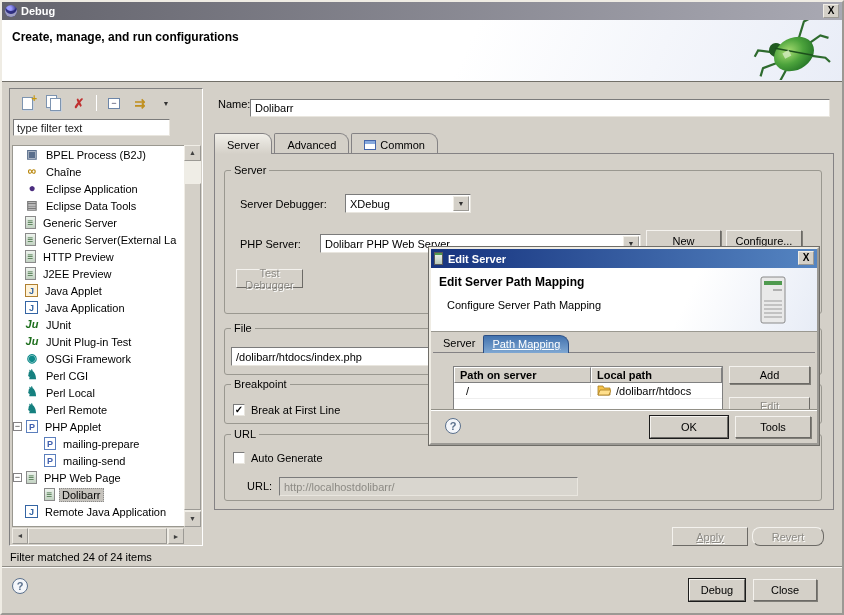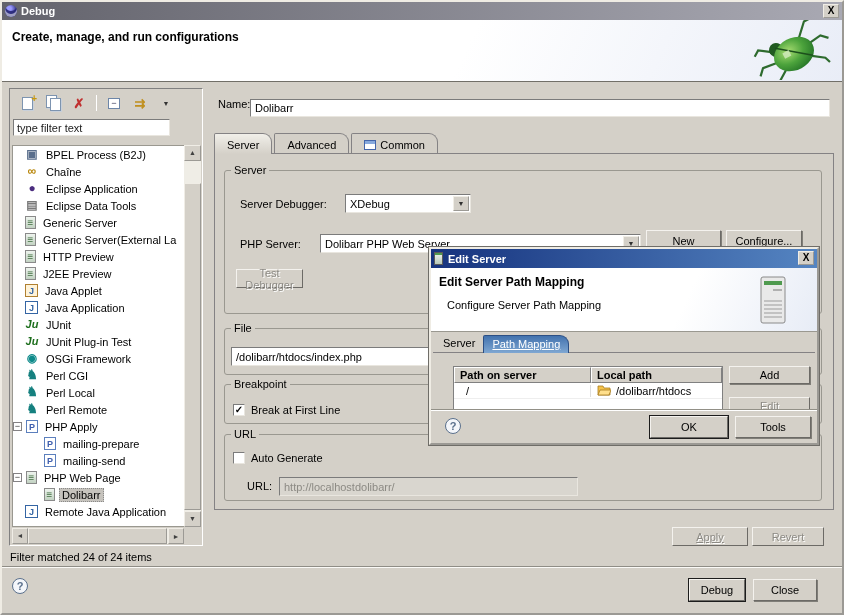--- a/index.html
+++ b/index.html
@@ -125,21 +125,21 @@
   .chkbox { width:12px; height:12px; background:#fff; border:1px solid; flex:none;
             border-color:#7b7b7b #e9e6df #e9e6df #7b7b7b; font-size:10px; font-weight:bold;
             line-height:10px; text-align:center; color:#000; }
   #grp-url { left:9px; top:274px; width:598px; height:73px; }
   #chk-auto { left:8px; top:12px; }
   #lbl-url { position:absolute; left:22px; top:40px; }
   #url-base { position:absolute; left:54px; top:37px; width:299px; height:19px;
               background:#d9d6cf; color:#8c8a84; }
   #url-path { position:absolute; left:360px; top:37px; width:230px; height:19px; }
   #btn-apply { position:absolute; left:670px; top:525px; width:76px; height:19px;text-decoration:underline; }
-  #btn-revert { position:absolute; left:750px; top:525px; width:72px; height:19px; }
+  #btn-revert { position:absolute; left:750px; top:525px; width:72px; height:19px;border-radius:8px; }
   #main-bottom-line { position:absolute; left:0; right:0; top:564px; height:2px;
                       border-top:1px solid #8f8d86; border-bottom:1px solid #fbfaf7; }
 
   
   .help-circle { width:16px; height:16px; border-radius:50%; border:1px solid #5a708c; color:#5a708c;
                  font-size:11px; font-weight:bold; text-align:center; line-height:14px; background:#f4f6fa; }
   #help-main { position:absolute; left:10px; top:576px; }
   #btn-debug { position:absolute; left:687px; top:577px; width:56px; height:22px; }
   #btn-close { position:absolute; left:751px; top:577px; width:64px; height:22px; }
 
@@ -306,21 +306,21 @@
           <span class="ic ic-perl-icon">♞</span>
           <span class="lbl">Perl Local</span>
         </div>
         <div class="trow" style="padding-left: 12px;">
           <span class="ic ic-perl-icon">♞</span>
           <span class="lbl">Perl Remote</span>
         </div>
         <div class="trow">
           <span class="expander">−</span>
           <span class="ic ic-php-icon">P</span>
-          <span class="lbl">PHP Apply</span>
+          <span class="lbl">PHP Applet</span>
         </div>
         <div class="trow" style="padding-left: 31px;">
           <span class="ic ic-php-icon">P</span>
           <span class="lbl">mailing-prepare</span>
         </div>
         <div class="trow" style="padding-left: 31px;">
           <span class="ic ic-php-icon">P</span>
           <span class="lbl">mailing-send</span>
         </div>
         <div class="trow">

